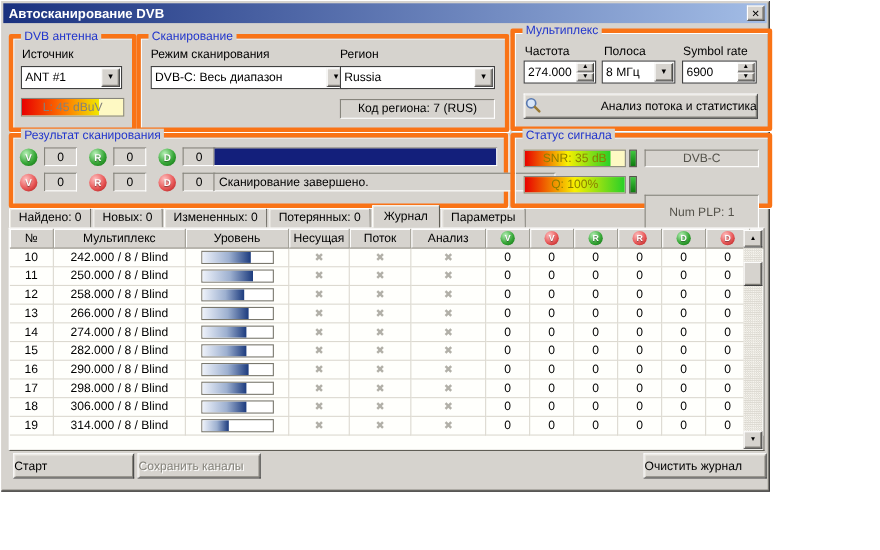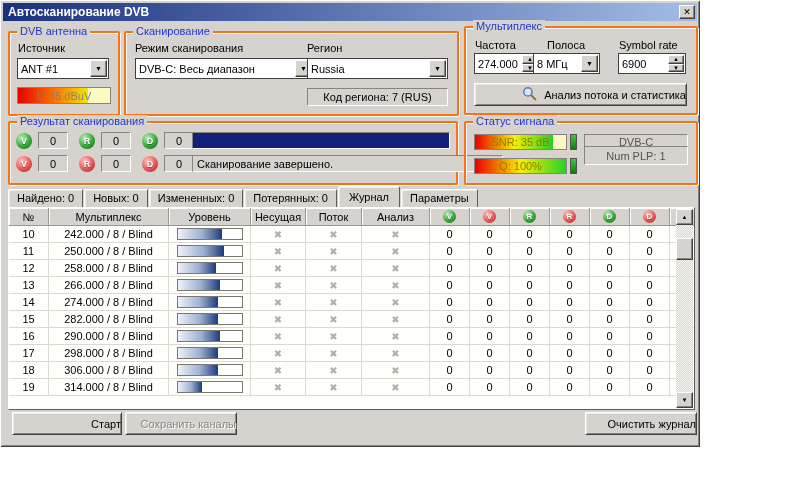--- a/index.html
+++ b/index.html
@@ -8,21 +8,21 @@
   .window{position:absolute;left:0;top:0;width:700px;height:447px;background:var(--window-bg,#d6d3ce);
     box-shadow:inset 1px 1px 0 #fff,inset -1px -1px 0 #404040,inset 2px 2px 0 #d6d3ce,inset -2px -2px 0 #86847c}
 
   .titlebar{position:absolute;left:3px;top:3px;width:694px;height:18px;box-sizing:border-box;
     background:linear-gradient(to right,var(--titlebar-left,#1a317f),var(--titlebar-right,#a3bde6));
     display:flex;align-items:center;padding-left:5px;color:#fff;font-weight:bold;font-size:12px}
   .close-btn{position:absolute;right:2px;top:2px;width:16px;height:14px;background:#d6d3ce;
     border:1px solid;border-color:#fff #404040 #404040 #fff;box-shadow:inset -1px -1px 0 #86847c;
     display:flex;align-items:center;justify-content:center;font-size:9px;font-weight:bold;color:#000;box-sizing:border-box}
 
-  .group{position:absolute;border:2px solid #f97316;border-radius:2px;box-shadow:inset 1px 1px 0 #fff,1px 1px 0 #fff}
+  .group{position:absolute;border:4px solid #f97316;border-radius:2px;box-shadow:inset 1px 1px 0 #fff,1px 1px 0 #fff}
   .group-caption{position:absolute;top:-8px;left:7px;background:#d6d3ce;padding:0 3px;color:var(--caption-blue,#2236cc)}
 
   .label{position:absolute;white-space:nowrap}
 
   .combo,.spin{position:absolute;height:21px;box-sizing:border-box;background:#fff;border:1px solid #404040;display:flex;align-items:stretch}
   .combo-value,.spin-value{flex:1;display:flex;align-items:center;padding-left:3px;white-space:nowrap;overflow:hidden}
   .combo-btn{width:17px;margin:1px;background:#d6d3ce;border:1px solid;border-color:#fff #404040 #404040 #fff;
     box-shadow:inset -1px -1px 0 #86847c;display:flex;align-items:center;justify-content:center;font-size:7px;color:#000;box-sizing:border-box}
   .spin-btns{width:16px;margin:1px;display:flex;flex-direction:column}
   .spin-b{flex:1;background:#d6d3ce;border:1px solid;border-color:#fff #404040 #404040 #fff;box-shadow:inset -1px -1px 0 #86847c;
@@ -51,39 +51,39 @@
   .ball.sm{width:13px;height:13px;font-size:8px}
   .ball.green{background:radial-gradient(circle at 35% 30%,#b8f0b8,#38a838 55%,#0a660a)}
   .ball.red{background:radial-gradient(circle at 35% 30%,#ffc0c0,#e85858 55%,#a81414)}
 
   .cnt-row{position:absolute;left:6px;display:flex;align-items:center;height:17px}
   .cnt-field{width:30px;height:17px;margin-left:6px;box-sizing:border-box;background:#d6d3ce;
     border:1px solid;border-color:#86847c #fff #fff #86847c;display:flex;align-items:center;justify-content:center}
   .cnt-gap{margin-left:11px}
 
   .btn{position:absolute;box-sizing:border-box;background:#d6d3ce;border:1px solid;border-color:#fff #404040 #404040 #fff;
-    box-shadow:inset 1px 1px 0 #ece9e2,inset -1px -1px 0 #86847c;display:flex;align-items:center;justify-content:flex-end;cursor:default}
+    box-shadow:inset 1px 1px 0 #ece9e2,inset -1px -1px 0 #86847c;display:flex;align-items:center;justify-content:space-between;cursor:default}
   .btn.disabled{color:#86847c;text-shadow:1px 1px 0 #fff}
   .btn .mag{margin-right:7px}
 
   .tabs{position:absolute;left:8px;top:186px;height:21px;display:flex;align-items:flex-end}
   .tab{height:18px;line-height:17px;padding:0 8px;background:#d6d3ce;box-sizing:border-box;margin-right:1px;
     border:1px solid;border-color:#fff #5f5d55 #5f5d55 #fff;border-bottom:none;border-radius:2px 2px 0 0;box-shadow:inset 1px 1px 0 #eceae4}
   .tab.active{height:21px;line-height:20px;position:relative;z-index:3;padding:0 10px}
 
   .panel{position:absolute;left:8px;top:207px;width:687px;height:203px;box-sizing:border-box;background:#fffffc;
     border:1px solid;border-color:#fff #5f5d55 #5f5d55 #fff;z-index:2}
   .gridhead{display:flex;height:18px}
   .th{box-sizing:border-box;background:#d6d3ce;border-right:1px solid #9a978e;border-bottom:1px solid #9a978e;
     box-shadow:inset 1px 1px 0 #fff;display:flex;align-items:center;justify-content:center;flex:none}
   .th.fill,.td.fill{flex:1 1 auto;border-right:none}
   .tr{display:flex;height:17px;background:#fffffc}
   .td{box-sizing:border-box;border-right:1px solid #dcd9d0;border-bottom:1px solid #dcd9d0;
     display:flex;align-items:center;justify-content:center;overflow:hidden;flex:none}
-  .c-num{width:40px}.c-mux{width:120px}.c-level{width:82px}.c-carrier{width:55px}.c-stream{width:56px}.c-analysis{width:68px}.c-ind{width:40px}
+  .c-num{width:40px}.c-mux{width:120px}.c-level{width:94px}.c-carrier{width:55px}.c-stream{width:56px}.c-analysis{width:68px}.c-ind{width:40px}
   .x-cell{color:#b2b0a8;font-size:10px}
   .levelbox{width:66px;height:12px;box-sizing:border-box;border:1px solid #7a786e;background:#fff;position:relative;overflow:hidden}
   .levelfill{position:absolute;left:0;top:0;bottom:0;background:linear-gradient(to right,#eef2fa,#9db0d0 55%,var(--level-fill-dark,#1c3b7e))}
 
   .vscroll{position:absolute;top:1px;right:1px;bottom:1px;width:17px;background:#efede6;
     background-image:repeating-conic-gradient(#f7f5ef 0 25%,#dbd8d0 0 50%);background-size:2px 2px}
   .sbtn{position:absolute;left:0;width:17px;height:16px;box-sizing:border-box;background:#d6d3ce;
     border:1px solid;border-color:#fff #404040 #404040 #fff;box-shadow:inset -1px -1px 0 #86847c;
     display:flex;align-items:center;justify-content:center;font-size:6px}
   .sbtn.up{top:0}.sbtn.down{bottom:0}
@@ -132,21 +132,21 @@
     <span class="group-caption">Мультиплекс</span>
     <span class="label" style="left:9px;top:11px">Частота</span>
     <div class="spin" style="left:8px;top:25px;width:66px">
       <span class="spin-value">274.000</span>
       <span class="spin-btns">
         <span class="spin-b">▲</span>
         <span class="spin-b">▼</span>
       </span>
     </div>
     <span class="label" style="left:81px;top:11px">Полоса</span>
-    <div class="combo" style="left:67px;top:25px;width:67px">
+    <div class="combo" style="left:79px;top:25px;width:67px">
       <span class="combo-value">8 МГц</span>
       <span class="combo-btn">▼</span>
     </div>
     <span class="label" style="left:153px;top:11px">Symbol rate</span>
     <div class="spin" style="left:152px;top:25px;width:68px">
       <span class="spin-value">6900</span>
       <span class="spin-btns">
         <span class="spin-b">▲</span>
         <span class="spin-b">▼</span>
       </span>
@@ -190,21 +190,21 @@
       <div class="meter-fill fill-rg" style="width: 86%;"></div>
       <div class="meter-text t-olive">SNR: 35 dB</div>
     </div>
     <span class="peak" style="left:104px;top:11px"></span>
     <div class="sunken-field sf-dim" style="left:118px;top:11px;width:104px;height:16px">DVB-C</div>
     <div class="meter" style="left:8px;top:35px;width:93px;height:16px">
       <div class="meter-fill fill-rg" style="width: 100%;"></div>
       <div class="meter-text t-olive">Q: 100%</div>
     </div>
     <span class="peak" style="left:104px;top:35px"></span>
-    <div class="sunken-field sf-dim" style="left:118px;top:23px;width:104px;height:19px">Num PLP: 1</div>
+    <div class="sunken-field sf-dim" style="left:118px;top:52px;width:104px;height:32px">Num PLP: 1</div>
   </div>
 
   <div class="tabs">
 
       <div class="tab">Найдено: 0</div>
 
       <div class="tab">Новых: 0</div>
 
       <div class="tab">Измененных: 0</div>
 

